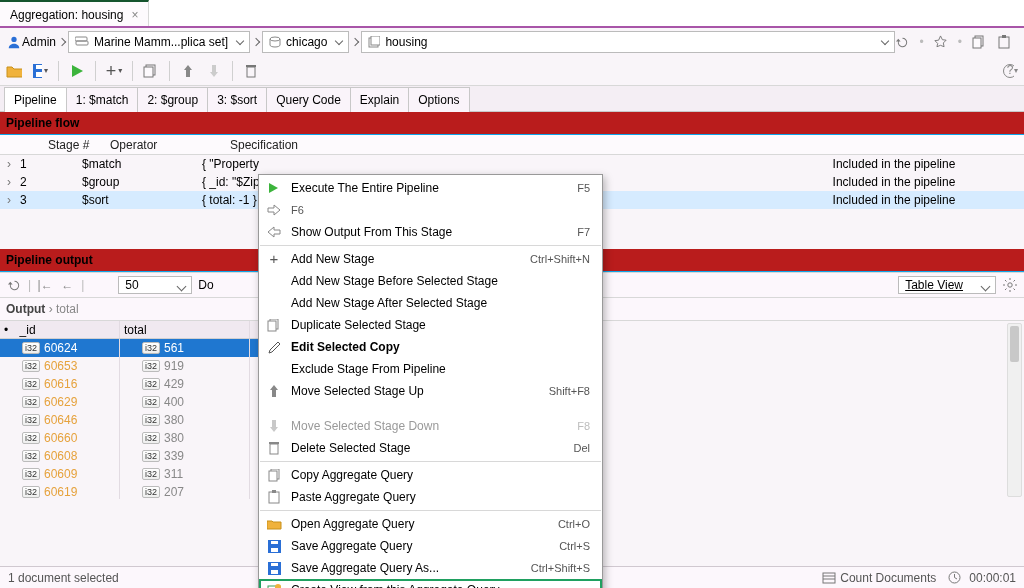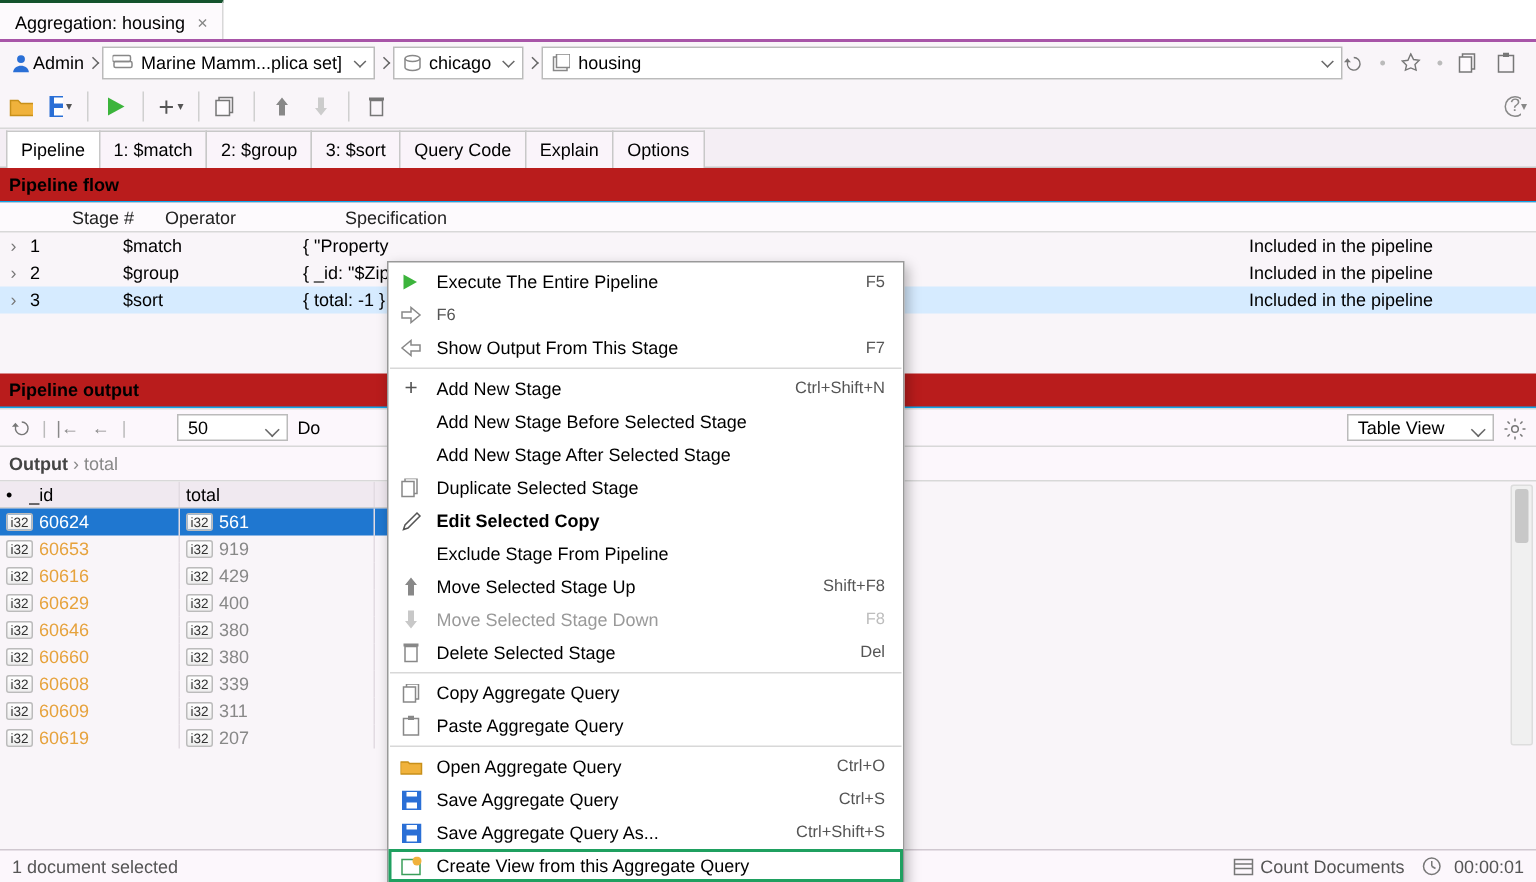--- a/index.html
+++ b/index.html
@@ -36,50 +36,50 @@
 .pf-head { font-size:12px; color:#222; border-bottom:1px solid #d8d8d8; height:20px; background:#fdfafd;padding-left:28px;}
 .pf-row.sel { background:#d6ebff; }
 .col-toggle { width:18px; text-align:center; color:#777; }
 .col-stage { width:64px; padding-left:2px; }
 .col-op { width:120px; }
 .col-spec { width:562px; }
 .col-status { flex:1; text-align:center; }
 .pf-spacer { height:40px; }
 
 .output-hdr-bar { display:flex; align-items:center; padding:3px 6px; gap:6px; border-top:1px solid #d8d8d8; border-bottom:1px solid #d8d8d8; background:#fcf7fc; }
-.output-hdr-bar .right { margin-left:auto; display:flex; gap:6px; align-items:flex-end;}
+.output-hdr-bar .right { margin-left:auto; display:flex; gap:6px; align-items:center;text-decoration:underline;}
 .dd { border:1px solid #bbb; background:#fff; padding:1px 32px 1px 6px; position:relative;margin-left:28px; }
 .dd::after { content:""; position:absolute; right:6px; top:6px; width:6px;height:6px; border-right:1.2px solid #666; border-bottom:1.2px solid #666; transform:rotate(45deg);}
 
 .output-breadcrumb { padding:4px 6px; font-weight:bold; color:#444; border-bottom:1px solid #d8d8d8; background:#fcf7fc;}
 .output-breadcrumb .sub { color:#888; font-weight:normal; }
 
 .grid-wrap { position:relative; height:178px; overflow:hidden; }
 .grid { width:260px; }
 .grid-head, .grid-row { display:flex; height:18px; align-items:center; }
 .grid-head { background:#f0e9f0; border-bottom:1px solid #d0d0d0; }
 .gcell { border-right:1px solid #e2dbe2; padding:0 4px; display:flex; align-items:center; gap:4px; height:100%; }
 .gcell.id { width:120px; }
 .gcell.tot { width:130px; }
 .grid-row .gcell.id .v { color:#e6a23c; }
 .grid-row .gcell.tot .v { color:#888; }
 .grid-row.sel { background:#1f77d0; color:#fff; }
 .grid-row.sel .gcell.id .v, .grid-row.sel .gcell.tot .v { color:#fff; }
-.tag { background:linear-gradient(#fff,#eee); border:1px solid #bbb; font-size:9px; padding:0 2px; border-radius:2px; color:#333; line-height:10px;}
+.tag { background:linear-gradient(#fff,#eee); border:1px solid #bbb; font-size:9px; padding:0 2px; border-radius:2px; color:#333; line-height:10px;margin-left:18px;}
 .vscroll { position:absolute; right:2px; top:2px; bottom:2px; width:15px; background:#f0f0f0; border:1px solid #ddd; border-radius:2px;}
 .vscroll .thumb { position:absolute; top:2px; left:2px; right:2px; height:36px; background:#c8c8c8; border-radius:2px;}
 
 
 .status-bar { position:absolute; left:0; right:0; bottom:0; height:22px; border-top:1px solid #d0c8d0; display:flex; align-items:center; padding:0 8px; background:#fcf7fc; font-size:11px; color:#555;}
 .status-bar .right { margin-left:auto; display:flex; gap:12px; align-items:center;}
 
 
 .ctx { position:absolute; left:258px; top:174px; width:345px; background:#fff; border:1px solid #999; box-shadow:2px 3px 8px rgba(0,0,0,0.28); padding:2px 0; z-index:50;}
 .ctx .mi { display:flex; align-items:center; height:22px; padding:0 12px 0 6px; gap:8px; cursor:default; }
-.ctx .mi.disabled { color:#9a9a9a; }
+.ctx .mi.disabled { color:#9a9a9a;margin-top:13px; }
 .ctx .mi .ic { width:18px; height:16px; display:inline-flex; align-items:center; justify-content:center; }
 .ctx .mi .lbl { flex:1; white-space:nowrap; }
 .ctx .mi .sc { color:#555; font-size:11px; }
 .ctx .mi.disabled .sc { color:#bdbdbd; }
 .ctx .msep { height:1px; background:#d8d8d8; margin:2px 1px; }
 .ctx .mi.highlight { outline:2px solid #1fa060; outline-offset:-2px; }
 
 svg { display:block; }
 </style>
 </head>

